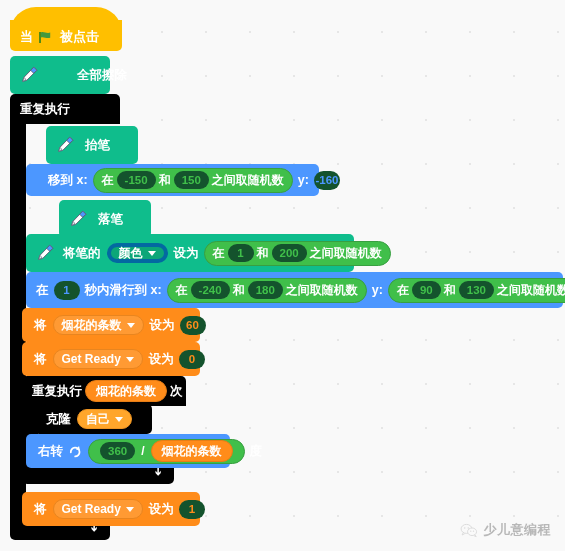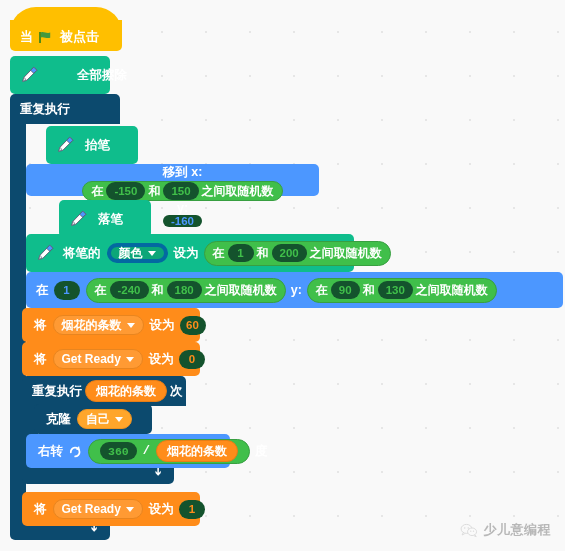--- a/index.html
+++ b/index.html
@@ -21,21 +21,21 @@
     display:flex;align-items:center;
     color:#fff;
     font-size:12.5px;font-weight:bold;
     white-space:nowrap;
     box-sizing:border-box;
     border-radius:5px;
   }
   .lbl{padding:0 4px;}
   .lbl.tight{padding:0 2px;}
   .c-pen{background:#0fbd8c;}
-  .c-control{background:#0c4a6e;}
+  .c-control{background:#000000;}
   .c-motion{background:#4c97ff;}
   .c-vars{background:#ff8c1a;}
 
   
   .hat{
     position:absolute;
     background:#ffbf00;
     border-radius:0 0 5px 5px;
     display:flex;align-items:flex-end;
     padding-bottom:5px;
@@ -180,21 +180,21 @@
     <span class="penicon">
       <svg viewBox="0 0 24 24" width="22" height="22">
         <path d="M17.2 3.4 L20.6 6.8 L9.6 17.8 L5.2 19 L6.4 14.6 Z" fill="#ffffff" stroke="#575e75" stroke-width="1"></path>
         <path d="M13.8 6.8 L17.2 3.4 L20.6 6.8 L17.2 10.2 Z" fill="#4c97ff" stroke="#575e75" stroke-width="1"></path>
         <path d="M5.2 19 L6.4 14.6 L8.6 16.8 Z" fill="#ffffff" stroke="#575e75" stroke-width=".8"></path>
       </svg>
     </span>
     <span class="lbl">抬笔</span>
   </div>
 
-  <div class="blk c-motion" style="left:26px;top:164px;width:293px;height:32px;padding-left:20px;flex-direction:column;">
+  <div class="blk c-motion" style="left:26px;top:164px;width:293px;height:32px;padding-left:20px;">
     <span class="lbl tight">移到 x:</span>
     <span class="reporter">
       <span>在</span>
       <span class="oval ops">-150</span>
       <span>和</span>
       <span class="oval ops">150</span>
       <span>之间取随机数</span>
     </span>
     <span class="lbl tight">y:</span>
     <span class="oval motion">-160</span>
@@ -230,20 +230,21 @@
       <span class="oval ops">1</span>
       <span>和</span>
       <span class="oval ops">200</span>
       <span>之间取随机数</span>
     </span>
   </div>
 
   <div class="blk c-motion" style="left:26px;top:272px;width:537px;height:36px;padding-left:8px;">
     <span class="lbl tight">在</span>
     <span class="oval motion">1</span>
+    <span class="lbl tight">秒内滑行到 x:</span>
     <span class="reporter">
       <span>在</span>
       <span class="oval ops">-240</span>
       <span>和</span>
       <span class="oval ops">180</span>
       <span>之间取随机数</span>
     </span>
     <span class="lbl tight">y:</span>
     <span class="reporter">
       <span>在</span>
@@ -287,21 +288,21 @@
   </div>
 
   <div class="blk c-control" style="left:34px;top:404px;width:118px;height:30px;padding-left:10px;">
     <span class="lbl tight">克隆</span>
     <span class="dd vars" style="background:#ffa62b;border-color:#ef9421;">
       <span>自己</span>
       <span class="caret"></span>
     </span>
   </div>
 
-  <div class="blk c-motion" style="left:26px;top:434px;width:204px;height:34px;padding-left:10px;font-family:Liberation Mono, monospace;">
+  <div class="blk c-motion" style="left:26px;top:434px;width:204px;height:34px;padding-left:10px;">
     <span class="lbl tight">右转</span>
     <span style="margin:0 3px;display:inline-flex;">
       <svg viewBox="0 0 16 16" width="14" height="14">
         <path d="M3.2 9.6 A5 5 0 1 1 8.2 14.2" fill="none" stroke="#fff" stroke-width="2" stroke-linecap="round"></path>
         <path d="M12.6 2.4 L13.6 7.0 L9.0 6.2 Z" fill="#fff"></path>
       </svg>
     </span>
     <span class="reporter">
       <span class="oval ops">360</span>
       <span style="margin:0 3px;">/</span>

